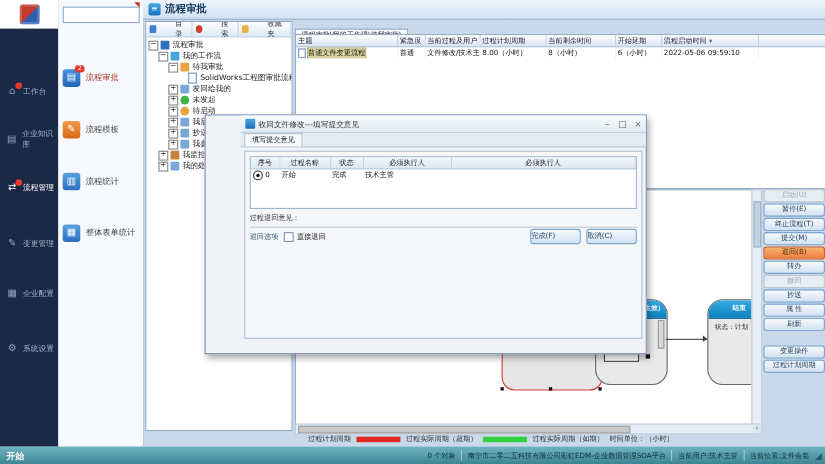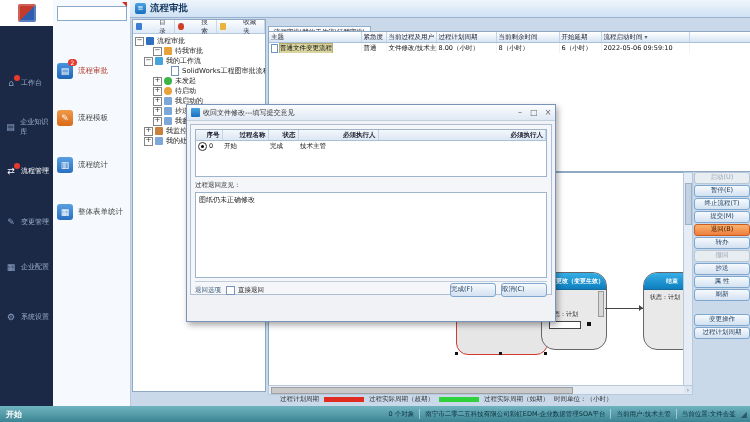--- a/index.html
+++ b/index.html
@@ -82,33 +82,33 @@
   
   .legendrow{position:absolute;left:130px;top:392px;width:620px;height:14px;display:flex;align-items:center;font-size:6.5px;color:#333;padding-left:150px;box-sizing:border-box;gap:5px;}
   .lbar{width:40px;height:5px;flex:none;}
   
   .taskbar{position:absolute;left:0;top:406px;width:750px;height:16px;background:linear-gradient(#6fb3bf,#3d8594);display:flex;align-items:center;color:#0d2f3c;font-size:6.5px;}
   .tstart{color:#fff;font-weight:bold;font-size:8px;margin-left:6px;cursor:default;}
   .tsep{width:1px;height:10px;background:rgba(255,255,255,.45);margin:0 5px;}
   .tgrip{margin:0 3px 0 5px;color:#2a5a66;font-size:8px;}
   .tspacer{flex:1;}
   
-  .dialog{position:absolute;left:186px;top:104px;width:368px;height:216px;background:#f0f2f5;border:1px solid #7a93b8;box-shadow:2px 3px 6px rgba(0,0,0,.35);z-index:40;}
+  .dialog{position:absolute;left:186px;top:104px;width:368px;height:216px;background:#f0f2f5;border:1px solid #7a93b8;box-shadow:2px 3px 6px rgba(0,0,0,.35);z-index:40;padding-left:32px;}
   .dtitle{height:15px;background:linear-gradient(#fbfdff,#dfe8f3);border-bottom:1px solid #c2cfdd;display:flex;align-items:center;}
   .dicon{width:9px;height:9px;margin:0 3px 0 4px;border-radius:1px;background:linear-gradient(#4aa4e0,#1b6fc0);}
   .dtext{font-size:7px;color:#333;}
   .dwb{margin-left:auto;display:flex;align-items:center;}
   .dwbtn{width:14px;text-align:center;font-size:8px;color:#666;cursor:default;}
   .dtabs{height:12px;background:#e4ebf3;border-bottom:1px solid #b9c6d4;display:flex;align-items:flex-end;padding-left:3px;}
   .dtab{height:11px;line-height:11px;padding:0 6px;background:#f6f8fa;border:1px solid #b9c6d4;border-bottom:none;font-size:6.5px;color:#223;}
   .dbody{margin:3px;border:1px solid #aebfd4;background:#f4f6f9;padding:4px;height:171px;box-sizing:border-box;}
   .dinstr{font-size:6.5px;color:#333;margin-bottom:3px;}
   .dtablebox{background:#fff;border:1px solid #9db4cc;height:46px;overflow:hidden;}
   table.dt{border-collapse:collapse;table-layout:fixed;width:100%;}
-  table.dt th{height:10px;background:linear-gradient(#f3f7fb,#dce7f2);border-right:1px solid #c3d4e6;border-bottom:1px solid #a9c0d8;font-size:6.5px;font-weight:bold;color:#223;text-align:right;padding:0 2px;white-space:nowrap;overflow:hidden;}
+  table.dt th{height:10px;background:linear-gradient(#f3f7fb,#dce7f2);border-right:1px solid #c3d4e6;border-bottom:1px solid #a9c0d8;font-size:6.5px;font-weight:normal;color:#223;text-align:center;padding:0 2px;white-space:nowrap;overflow:hidden;}
   table.dt td{height:10px;font-size:6.5px;color:#111;padding:0 2px;white-space:nowrap;overflow:hidden;}
   .radio{display:inline-block;width:7px;height:7px;border:1px solid #333;border-radius:50%;position:relative;vertical-align:middle;background:#fff;}
   .radio::after{content:"";position:absolute;left:2px;top:2px;width:3px;height:3px;border-radius:50%;background:#000;}
   .dlabel{font-size:6.5px;color:#333;margin:4px 0 2px 0;}
   .dta{background:#fff;border:1px solid #9db4cc;height:80px;font-size:7px;color:#222;padding:2px 3px;overflow:hidden;}
   .dbottom{margin-top:3px;border-top:1px solid #c0ccd8;height:16px;display:flex;align-items:center;}
   .doptlab{font-size:6.5px;color:#3a5a7a;margin-right:5px;}
   .chk{width:7px;height:7px;border:1px solid #7a93b8;background:#fff;margin-right:3px;flex:none;}
   .chklab{font-size:6.5px;color:#222;}
   .dbtn{width:44px;height:12px;border:1px solid #7da7cf;border-radius:3px;background:linear-gradient(#f6fafd,#d3e1f1);font-size:6.5px;line-height:11px;color:#1a3a5c;margin-left:5px;cursor:default;}
@@ -188,34 +188,39 @@
           <span class="tico" style="background:#e8b43c"></span>
           <span>收藏夹</span>
         </span>
     </div>
     <div class="tree">
       <div class="trow d0">
           <span class="xp m"></span>
           <span class="nic c-root"></span>
           <span class="tl">流程审批</span>
         </div>
-      <div class="trow d2">
-          <span class="xp m"></span>
-          <span class="nic c-wait"></span>
-          <span class="tl">待我审批</span>
-        </div>
       <div class="trow d1">
           <span class="xp m"></span>
           <span class="nic c-flow"></span>
           <span class="tl">我的工作流</span>
         </div>
+      <div class="trow d2">
+          <span class="xp m"></span>
+          <span class="nic c-wait"></span>
+          <span class="tl">待我审批</span>
+        </div>
       <div class="trow d3">
           <span class="spc"></span>
           <span class="nic c-doc"></span>
           <span class="tl">SolidWorks工程图审批流程(1)</span>
+        </div>
+      <div class="trow d2">
+          <span class="xp p"></span>
+          <span class="nic c-blue"></span>
+          <span class="tl">发回给我的</span>
         </div>
       <div class="trow d2">
           <span class="xp p"></span>
           <span class="nic c-green"></span>
           <span class="tl">未发起</span>
         </div>
       <div class="trow d2">
           <span class="xp p"></span>
           <span class="nic c-clock"></span>
           <span class="tl">待启动</span>
@@ -362,20 +367,23 @@
   <div class="dialog">
     <div class="dtitle">
       <span class="dicon"></span>
       <span class="dtext">收回文件修改---填写提交意见</span>
       <span class="dwb">
         <span class="dwbtn">–</span>
         <span class="dwbtn">□</span>
         <span class="dwbtn">×</span>
       </span>
     </div>
+    <div class="dtabs">
+      <span class="dtab">填写提交意见</span>
+    </div>
     <div class="dbody">
       <div class="dtablebox">
         <table class="dt">
           <colgroup>
               <col style="width:26px">
               <col style="width:46px">
               <col style="width:30px">
               <col style="width:80px">
               <col>
             </colgroup>
@@ -391,21 +399,20 @@
             <td><span class="radio"></span> <span>0</span></td>
             <td>开始</td>
             <td>完成</td>
             <td>技术主管</td>
             <td></td>
           </tr>
         </tbody>
           </table>
       </div>
       <div class="dlabel">过程退回意见：</div>
-      <div class="dta">图纸仍未正确修改</div>
       <div class="dbottom">
         <span class="doptlab">退回选项</span>
         <span class="chk"></span>
         <span class="chklab">直接退回</span>
         <span style="margin-left:auto;display:flex;">
           <span class="dbtn">完成(F)</span>
           <span class="dbtn">取消(C)</span>
         </span>
       </div>
     </div>

